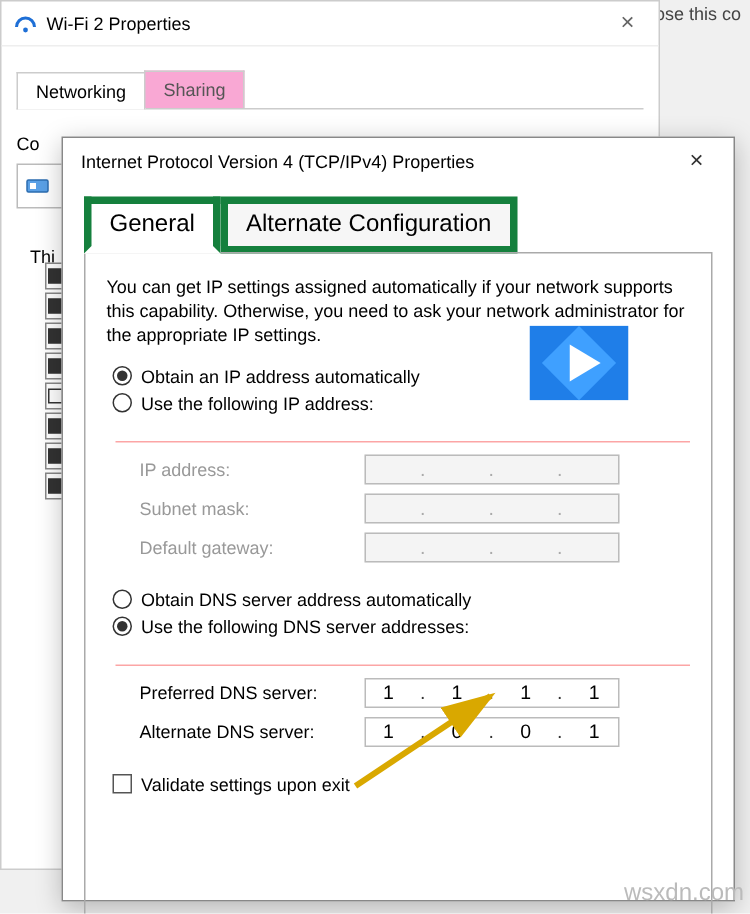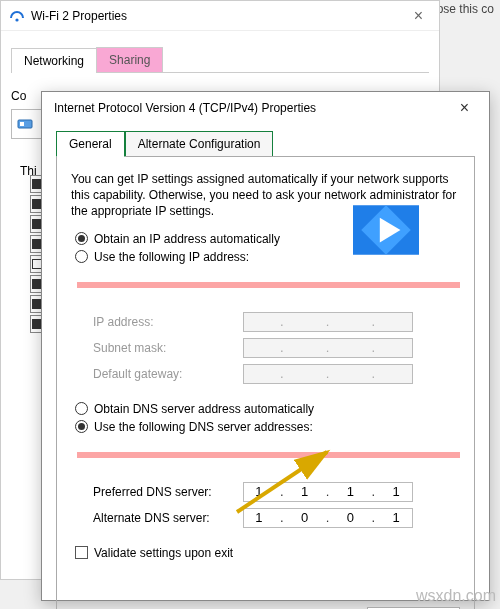--- a/index.html
+++ b/index.html
@@ -22,32 +22,32 @@
     .left-strip .row { height: 18px; border: 1px solid #888; background:#fff; margin-bottom:2px; display:flex; align-items:center; }
     .left-strip .chk { width:10px; height:10px; border:1px solid #333; margin-left:1px; display:inline-block; }
     
     
     .fg-dialog { position: absolute; top: 91px; left: 41px; width: 449px; height: 510px; background: #fff; border: 1px solid #888; box-shadow: 0 4px 16px rgba(0,0,0,0.25); }
     .fg-titlebar { height: 32px; display:flex; align-items:center; padding: 0 12px; }
     .fg-title { flex:1; font-size: 12px; }
     .fg-close { font-size: 16px; color:#333; cursor:pointer; padding:2px 8px; }
     .fg-body { padding: 6px 14px 12px 14px; }
     .fg-tabs { display:flex; }
-    .fg-tab { padding: 5px 12px; border: 1px solid #15803d; background:#fff; font-size:12px; cursor:pointer; position:relative; }
+    .fg-tab { padding: 5px 12px; border: 5px solid #15803d; background:#fff; font-size:16px; cursor:pointer; position:relative; }
     .fg-tab.active { border-bottom-color: #fff; z-index: 2; top:1px;}
     .fg-tab:not(.active){ background:#f6f6f6; top:1px}
     .fg-content { border: 1px solid #aaa; padding: 14px 14px 14px 14px; margin-top:0px; height: 488px; position:relative; }
     .desc { font-size: 12px; line-height: 1.35; margin-bottom: 12px; }
     
     .radio-row { display:flex; align-items:center; margin: 4px 0 4px 4px; }
     .radio { width: 13px; height: 13px; border: 1px solid #333; border-radius: 50%; margin-right: 6px; display:flex; align-items:center; justify-content:center; cursor:pointer; flex-shrink:0;}
     .radio.checked::after { content:''; width:7px; height:7px; background:#333; border-radius:50%; display:block; }
     .radio-label { font-size: 12px; cursor:pointer; }
     
-    .fieldset { border-top: 6px solid #fca5a5; padding-top:18px; margin: 18px 0 0 6px; }
+    .fieldset { border-top: 1px solid #fca5a5; padding-top:2px; margin: 18px 0 0 6px; }
     .field-row { display:flex; align-items:center; margin: 6px 0 6px 16px; }
     .field-label { width: 150px; font-size:12px; }
     .field-label.disabled { color:#999; }
     .ip-input { width: 170px; height: 20px; border: 1px solid #bbb; background:#fff; display:flex; align-items:center; justify-content:space-around; font-family: monospace; letter-spacing:1px; font-size: 13px; padding: 0 4px;}
     .ip-input.disabled { background:#f4f4f4; color:#888; }
     .ip-input span { width: 20%; text-align:center; }
     .ip-dot { color:#333; }
     .ip-input.disabled .ip-dot{ color:#aaa;}
     
     .chk-row { display:flex; align-items:center; margin-top: 10px; }

